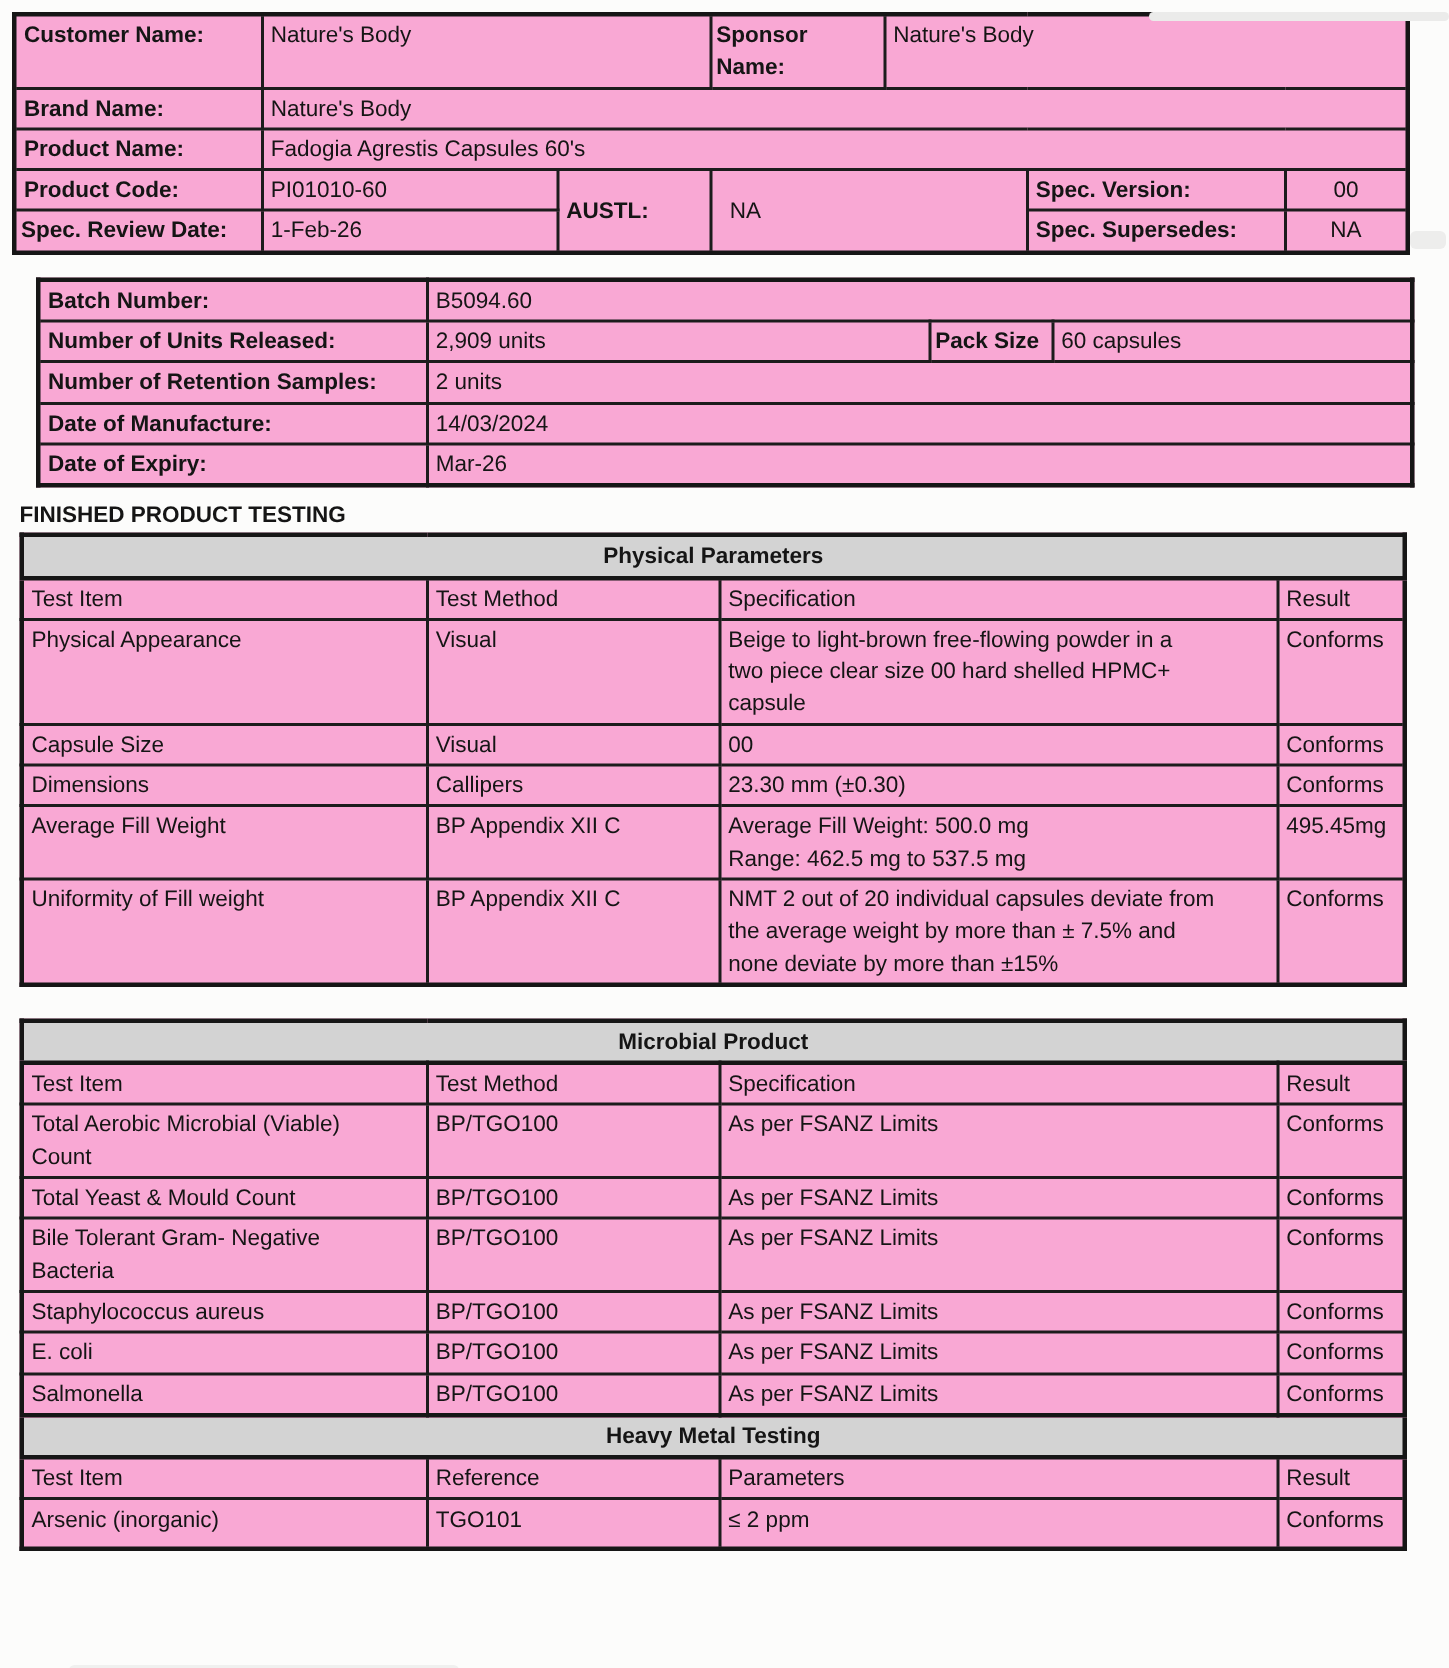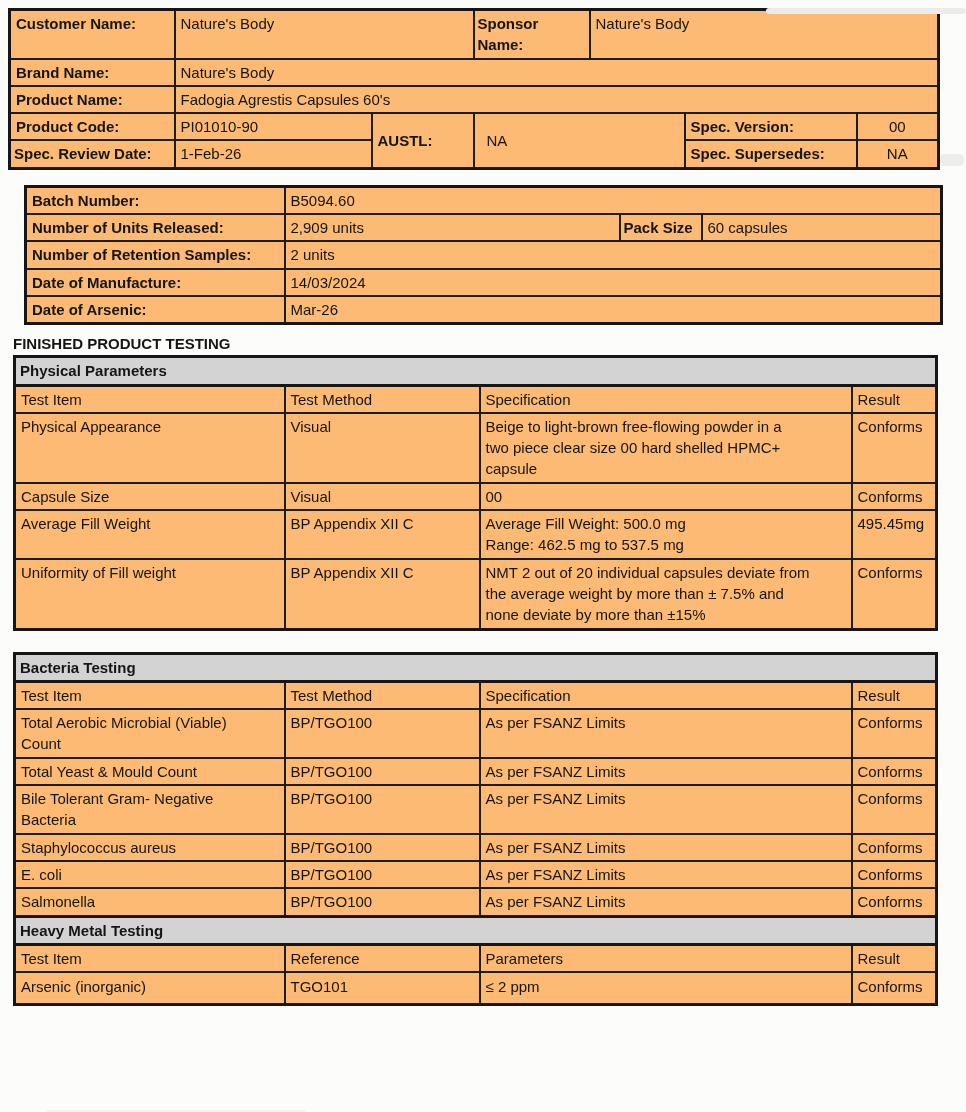--- a/index.html
+++ b/index.html
@@ -4,37 +4,37 @@
 <style>
   html,body{margin:0;padding:0;}
   body{
     width:966px;height:1112px;overflow:hidden;position:relative;
     background:#fcfcfb;
     font-family:"Liberation Sans", sans-serif;
     color:#151515;
     -webkit-font-smoothing:antialiased;
   }
   .sheet{position:relative;width:966px;height:1112px;}
-  table{border-collapse:collapse;table-layout:fixed;background:#fdba74;}
+  table{border-collapse:collapse;table-layout:fixed;background:#f9a8d4;}
   td,th{
     border:2px solid #1c1c1c;
     font-size:15px;line-height:1.42;
     padding:2px 5px 2px 5px;
     vertical-align:top;text-align:left;
     overflow:hidden;
   }
   table{border:3px solid #161616;}
   .b{font-weight:bold;}
   th{font-weight:normal;}
   .pre{white-space:pre-line;}
   .mid{vertical-align:middle;}
   .ctr{text-align:center;}
   .band{
     background:#d3d3d3;
-    font-weight:bold;
+    font-weight:bold;text-align:center;
     border-bottom:3px solid #161616;
     padding:2px 4px;
   }
   .t1{margin:8px 0 0 8px;width:929px;}
   .t2{margin:15px 0 0 24px;width:916px;}
   .title{
     width:922px;margin:10px 0 3px 13px;
     text-align:left;font-weight:bold;font-size:15px;
   }
   .t3{margin:0 0 0 13px;width:922px;}
@@ -71,21 +71,21 @@
     <tr>
       <td class="b">Brand Name:</td>
       <td colspan="6">Nature's Body</td>
     </tr>
     <tr>
       <td class="b">Product Name:</td>
       <td colspan="6">Fadogia Agrestis Capsules 60's</td>
     </tr>
     <tr>
       <td class="b">Product Code:</td>
-      <td>PI01010-90</td>
+      <td>PI01010-60</td>
       <td class="b mid" rowspan="2">AUSTL:</td>
       <td class="mid" rowspan="2" colspan="2" style="padding-left:12px">NA</td>
       <td class="b">Spec. Version:</td>
       <td class="ctr">00</td>
     </tr>
     <tr>
       <td class="b" style="padding-left:3px">Spec. Review Date:</td>
       <td>1-Feb-26</td>
       <td class="b">Spec. Supersedes:</td>
       <td class="ctr">NA</td>
@@ -113,21 +113,21 @@
     </tr>
     <tr>
       <td class="b">Number of Retention Samples:</td>
       <td colspan="3">2 units</td>
     </tr>
     <tr>
       <td class="b">Date of Manufacture:</td>
       <td colspan="3">14/03/2024</td>
     </tr>
     <tr>
-      <td class="b">Date of Arsenic:</td>
+      <td class="b">Date of Expiry:</td>
       <td colspan="3">Mar-26</td>
     </tr>
   </tbody>
     </table>
 
   <div class="title">FINISHED PRODUCT TESTING</div>
 
   <table class="t3">
     <colgroup>
       <col style="width:270px">
@@ -153,20 +153,26 @@
 capsule</td>
       <td>Conforms</td>
     </tr>
     <tr>
       <td>Capsule Size</td>
       <td>Visual</td>
       <td class="pre">00</td>
       <td>Conforms</td>
     </tr>
     <tr>
+      <td>Dimensions</td>
+      <td>Callipers</td>
+      <td class="pre">23.30 mm (±0.30)</td>
+      <td>Conforms</td>
+    </tr>
+    <tr>
       <td>Average Fill Weight</td>
       <td>BP Appendix XII C</td>
       <td class="pre">Average Fill Weight: 500.0 mg
 Range: 462.5 mg to 537.5 mg</td>
       <td>495.45mg</td>
     </tr>
     <tr>
       <td>Uniformity of Fill weight</td>
       <td>BP Appendix XII C</td>
       <td class="pre">NMT 2 out of 20 individual capsules deviate from
@@ -179,21 +185,21 @@
 
   <table class="t4">
     <colgroup>
       <col style="width:270px">
         <col style="width:195px">
         <col style="width:372px">
         <col style="width:85px">
     </colgroup>
     <tbody>
         <tr>
-      <td class="band" colspan="4">Bacteria Testing</td>
+      <td class="band" colspan="4">Microbial Product</td>
     </tr>
     <tr>
       <th>Test Item</th>
       <th>Test Method</th>
       <th>Specification</th>
       <th>Result</th>
     </tr>
     <tr>
       <td class="pre">Total Aerobic Microbial (Viable)
 Count</td>

